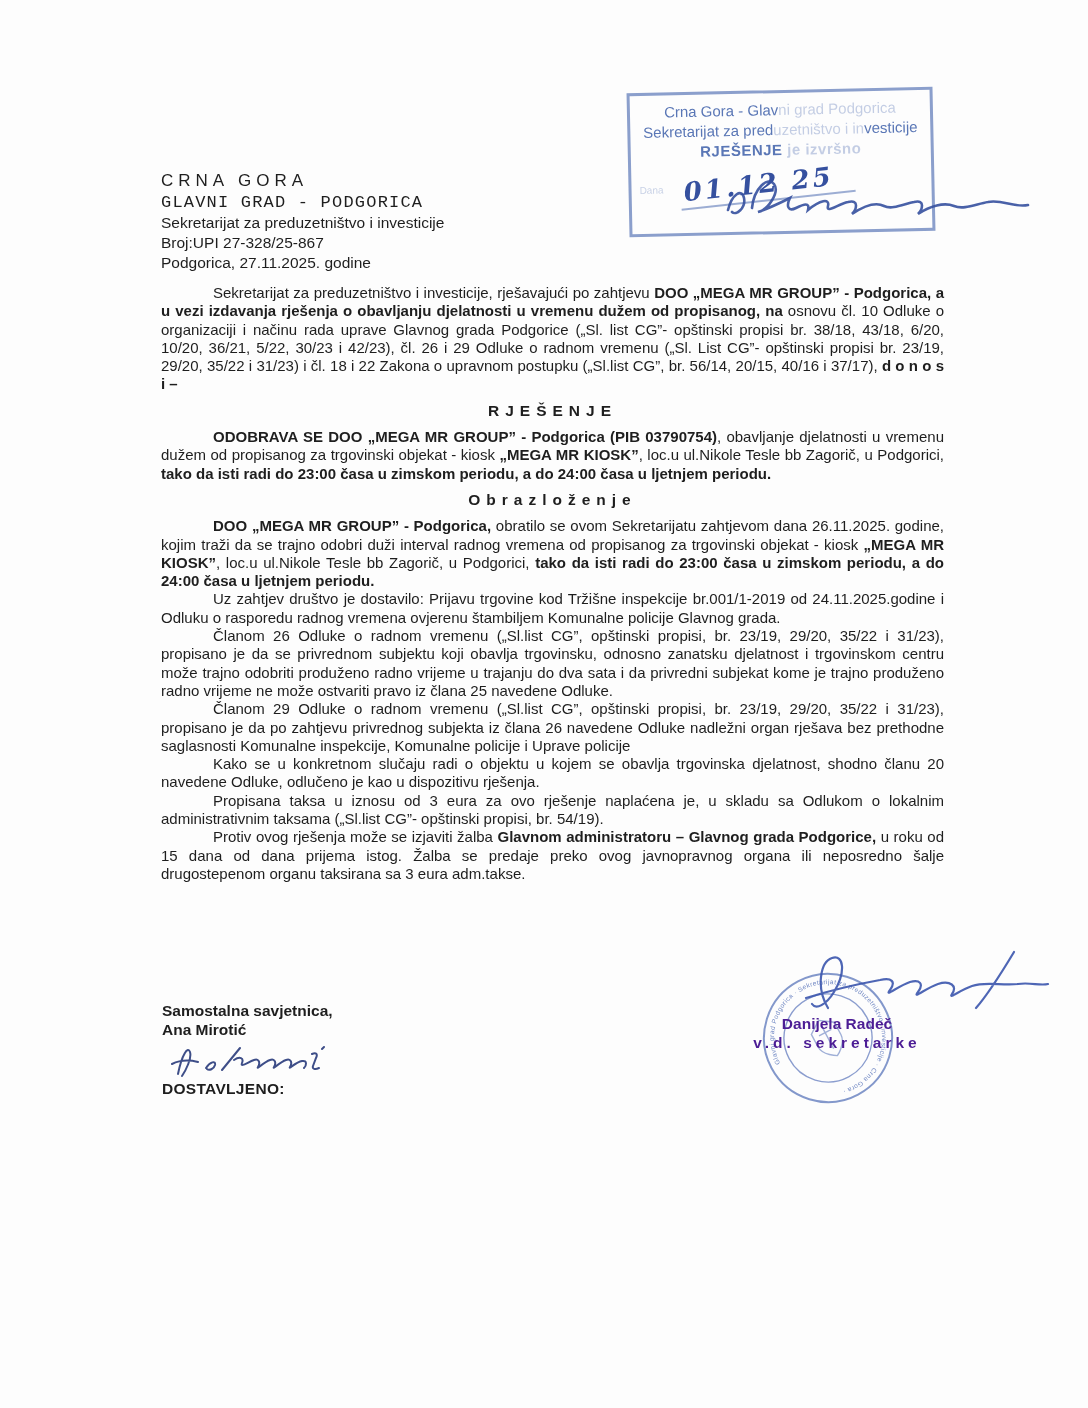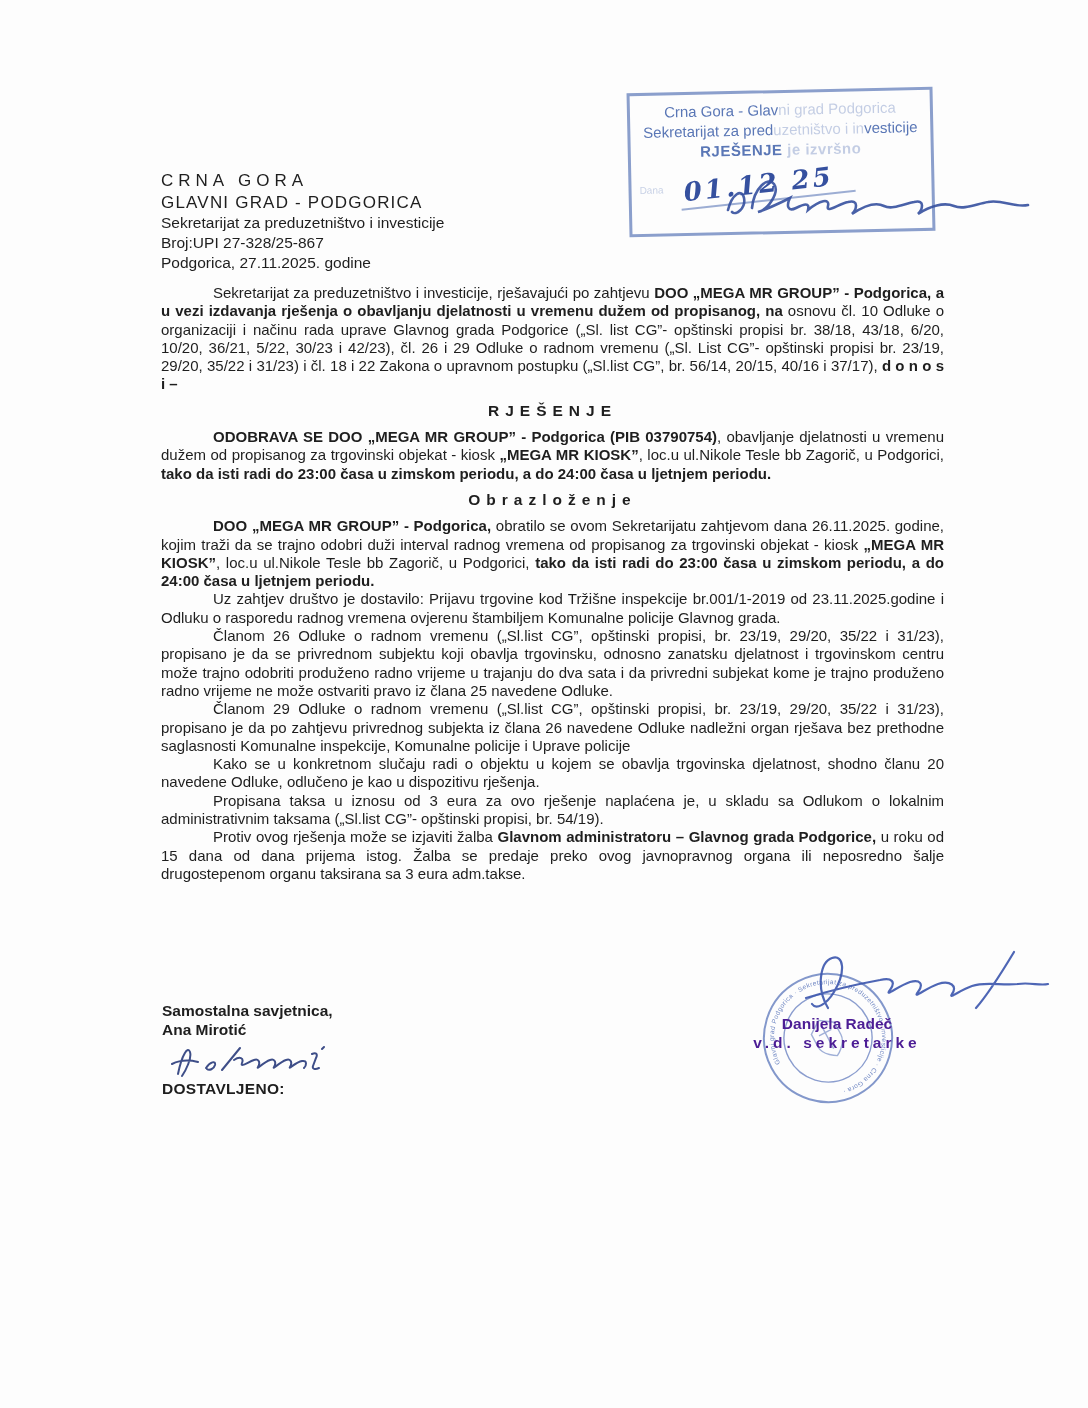--- a/index.html
+++ b/index.html
@@ -23,21 +23,21 @@
   .rs-hand-date{
     font-family:"DejaVu Serif",serif;font-style:italic;font-weight:bold;
     font-size:26px;color:#35509f;transform:rotate(-5deg);margin-left:16px;
     border-bottom:2px solid rgba(77,108,176,.55);padding:0 20px 1px 4px;letter-spacing:3px;
   }
   .sig-top{position:absolute;left:718px;top:158px;z-index:4;}
 
   
   .header-block{position:absolute;left:161px;top:170px;line-height:20px;}
   .hd-country{font-size:17px;letter-spacing:5px;line-height:22px;}
-  .hd-city{font-size:17px;letter-spacing:1.2px;line-height:21px;}
+  .hd-city{font-size:17px;letter-spacing:1.2px;line-height:21px;font-family:Liberation Mono, monospace;}
   .hd-dept,.hd-broj,.hd-date{font-size:15.5px;}
 
   
   .doc-content{
     position:absolute;left:161px;top:284px;width:783px;
     font-size:15px;line-height:18.3px;text-align:justify;
   }
   .doc-p{margin:0;text-indent:52px;}
   .doc-heading{
     text-align:center;font-weight:bold;font-size:15.5px;
@@ -94,21 +94,21 @@
     <div class="hd-broj">Broj:UPI 27-328/25-867</div>
     <div class="hd-date">Podgorica, 27.11.2025. godine</div>
   </div>
 
   <div class="doc-content">
       <p class="doc-p"><span>Sekretarijat za preduzetništvo i investicije, rješavajući po zahtjevu </span><span class="b">DOO „MEGA MR GROUP” - Podgorica, a u vezi izdavanja rješenja o obavljanju djelatnosti u vremenu dužem od propisanog, na </span><span>osnovu čl. 10 Odluke o organizaciji i načinu rada uprave Glavnog grada Podgorice („Sl. list CG”- opštinski propisi br. 38/18, 43/18, 6/20, 10/20, 36/21, 5/22, 30/23 i 42/23), čl. 26 i 29 Odluke o radnom vremenu („Sl. List  CG”- opštinski propisi br. 23/19, 29/20, 35/22 i 31/23) i čl. 18 i 22 Zakona o upravnom postupku („Sl.list CG”, br. 56/14, 20/15, 40/16 i 37/17), </span><span class="b">d o n o s i –</span></p>
       <div class="doc-heading">RJEŠENJE</div>
       <p class="doc-p"><span class="b">ODOBRAVA SE DOO „MEGA MR GROUP” - Podgorica (PIB 03790754)</span><span>, obavljanje djelatnosti u vremenu dužem od propisanog za trgovinski objekat - kiosk </span><span class="b">„MEGA MR KIOSK”</span><span>, loc.u ul.Nikole Tesle bb Zagorič, u Podgorici, </span><span class="b">tako da isti radi do 23:00 časa u zimskom periodu, a do 24:00 časa u ljetnjem periodu.</span></p>
       <div class="doc-heading">Obrazloženje</div>
       <p class="doc-p"><span class="b">DOO „MEGA MR GROUP” - Podgorica,</span><span> obratilo se ovom Sekretarijatu zahtjevom dana 26.11.2025. godine, kojim traži da se trajno odobri duži interval radnog vremena od propisanog za trgovinski objekat - kiosk </span><span class="b">„MEGA MR KIOSK”</span><span>, loc.u ul.Nikole Tesle bb Zagorič, u Podgorici, </span><span class="b">tako da isti radi do 23:00 časa u zimskom periodu, a do 24:00 časa u ljetnjem periodu.</span></p>
-      <p class="doc-p"><span>Uz zahtjev društvo je dostavilo: Prijavu trgovine kod Tržišne inspekcije br.001/1-2019 od 23.11.2025.godine i Odluku o rasporedu radnog vremena ovjerenu štambiljem Komunalne policije Glavnog grada.</span></p>
+      <p class="doc-p"><span>Uz zahtjev društvo je dostavilo: Prijavu trgovine kod Tržišne inspekcije br.001/1-2019 od 24.11.2025.godine i Odluku o rasporedu radnog vremena ovjerenu štambiljem Komunalne policije Glavnog grada.</span></p>
       <p class="doc-p"><span>Članom 26 Odluke o radnom vremenu („Sl.list CG”, opštinski propisi, br. 23/19, 29/20, 35/22 i 31/23), propisano je da se privrednom subjektu koji obavlja trgovinsku, odnosno zanatsku djelatnost i trgovinskom centru može trajno odobriti produženo radno vrijeme u trajanju do dva sata i da privredni subjekat kome je trajno produženo radno vrijeme ne može ostvariti pravo iz člana 25 navedene Odluke.</span></p>
       <p class="doc-p"><span>Članom 29 Odluke o radnom vremenu („Sl.list CG”, opštinski propisi, br. 23/19, 29/20, 35/22 i 31/23), propisano je da po zahtjevu privrednog subjekta iz člana 26 navedene Odluke nadležni organ rješava bez prethodne saglasnosti Komunalne inspekcije, Komunalne policije i Uprave policije</span></p>
       <p class="doc-p"><span>Kako se u konkretnom slučaju radi o objektu u kojem se obavlja trgovinska djelatnost, shodno članu 20 navedene Odluke, odlučeno je kao u dispozitivu rješenja.</span></p>
       <p class="doc-p"><span>Propisana taksa u iznosu od 3 eura za ovo rješenje naplaćena je, u skladu sa Odlukom o lokalnim administrativnim taksama („Sl.list CG”- opštinski propisi, br. 54/19).</span></p>
       <p class="doc-p"><span>Protiv ovog rješenja može se izjaviti žalba </span><span class="b">Glavnom administratoru – Glavnog grada Podgorice,</span><span> u roku od 15 dana od dana prijema istog. Žalba se predaje preko ovog javnopravnog organa ili neposredno šalje drugostepenom organu taksirana sa 3 eura adm.takse.</span></p>
     </div>
 
   <div class="sig-left">
     <div>Samostalna savjetnica,</div>
     <div>Ana Mirotić</div>

